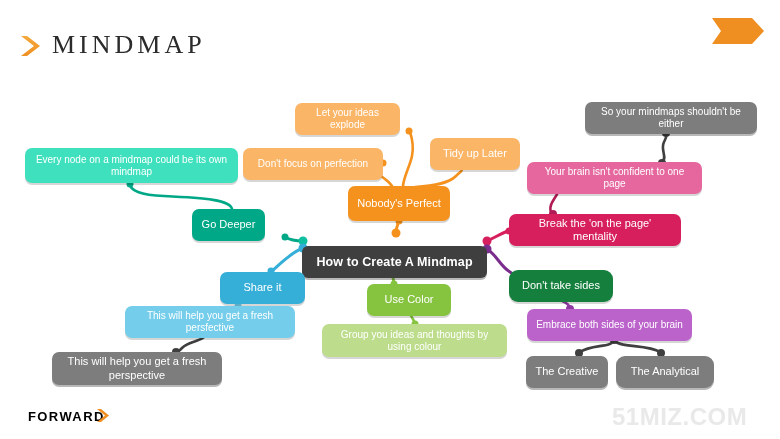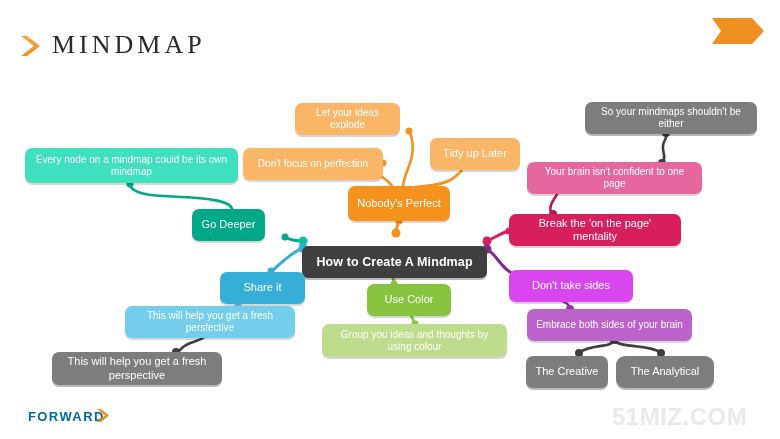--- a/index.html
+++ b/index.html
@@ -58,21 +58,21 @@
     pointer-events: none;
   }
 
   
   #footer-logo {
     position: absolute;
     left: 28px;
     top: 409px;
     font-size: 13px;
     letter-spacing: 1.4px;
-    color: #0369a1;
+    color: #000000;
     font-weight: bold;
   }
   #footer-chevron {
     position: absolute;
     left: 96px;
     top: 408px;
     width: 14px;
     height: 15px;
   }
   #watermark {
@@ -230,21 +230,21 @@
   <div class="node strong" style="left:367px; top:284px; width:84px; height:24px; background:#86c440;">Use Color</div>
 
   <div class="node" style="left:322px; top:324px; width:185px; height:33px; background:#bddd8c;">Group you ideas and thoughts by using colour</div>
 
   <div class="node dark-shadow" style="left:556px; top:102px; width:172px; height:32px; background:#7d7d7d;margin-left:29px;">So your mindmaps shouldn't be either</div>
 
   <div class="node" style="left:527px; top:162px; width:175px; height:32px; background:#e5679e;">Your brain isn't confident to one page</div>
 
   <div class="node strong" style="left:509px; top:214px; width:172px; height:28px; background:#d61f5c;">Break the 'on the page' mentality</div>
 
-  <div class="node strong" style="left:509px; top:270px; width:124px; height:25px; background:#d946ef;">Don't take sides</div>
+  <div class="node strong" style="left:509px; top:270px; width:104px; height:25px; background:#15803d;border-radius:9px;">Don't take sides</div>
 
   <div class="node" style="left:527px; top:309px; width:165px; height:31px; background:#bb62cb;">Embrace both sides of your brain</div>
 
   <div class="node strong dark-shadow" style="left:526px; top:356px; width:82px; height:24px; background:#7d7d7d;">The Creative</div>
 
   <div class="node strong dark-shadow" style="left:616px; top:356px; width:98px; height:24px; background:#7d7d7d;border-radius:9px;">The Analytical</div>
 
   <div id="footer-logo">FORWARD</div>
   <svg id="footer-chevron" viewBox="0 0 14 15">
     <path d="M1 1 L9 7.5 L1 14 L5 14 L13 7.5 L5 1 Z" fill="#ef8f22"></path>

